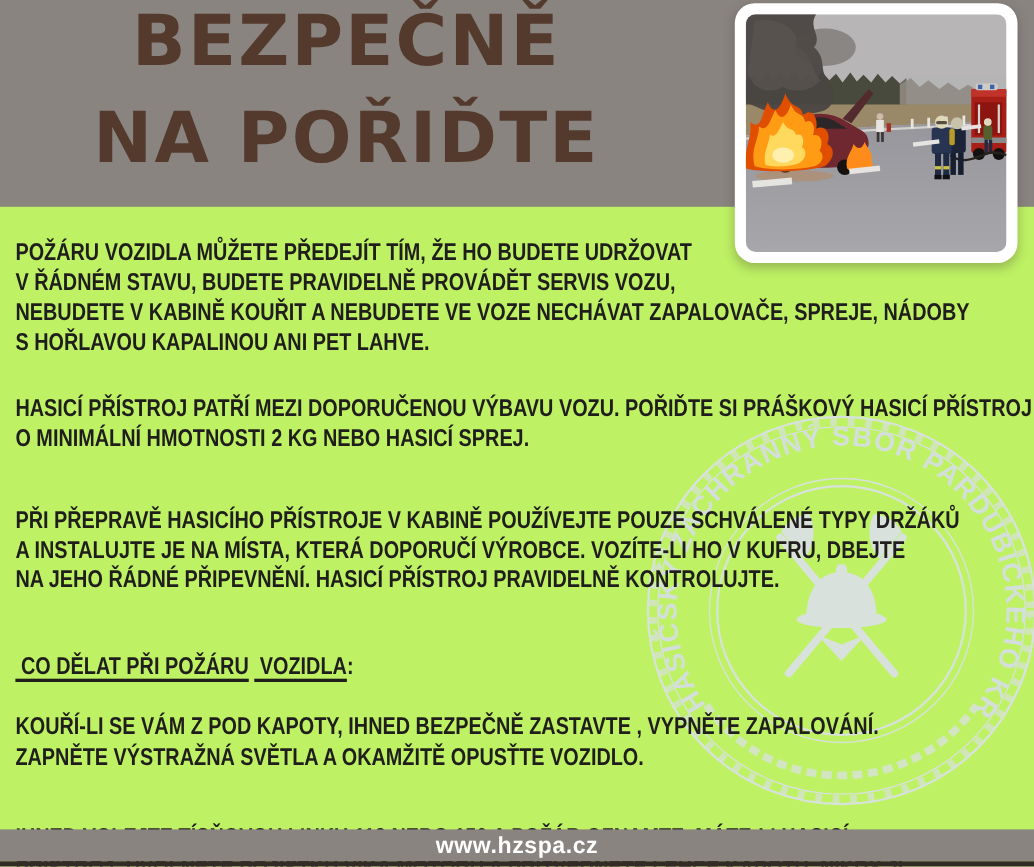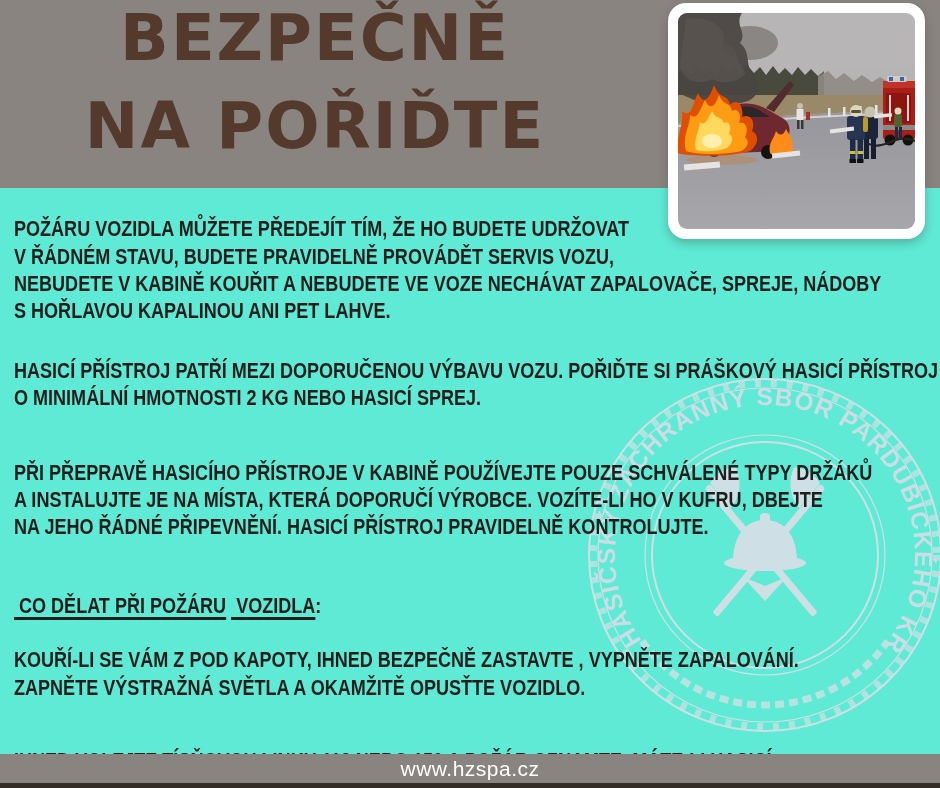--- a/index.html
+++ b/index.html
@@ -1,18 +1,18 @@
 <!DOCTYPE html>
 <html><head>
 <meta charset="utf-8">
 <style>
   html,body{margin:0;padding:0;background:#d8d6d3;}
   #page{
     position:relative;width:940px;height:788px;overflow:hidden;
-    background:#5eead4;font-family:"Liberation Sans",sans-serif;
+    background:#bef264;font-family:"Liberation Sans",sans-serif;
   }
   
   .band-top{position:absolute;left:0;top:0;width:940px;height:188px;background:#8a8480;}
   
   .title{
     position:absolute;left:18px;top:-6px;width:594px;text-align:center;
     font-family:"DejaVu Sans",sans-serif;font-weight:bold;font-size:64px;
     line-height:88px;letter-spacing:2px;color:#543a2c;white-space:nowrap;
   }
   
@@ -33,21 +33,21 @@
   .txt p{margin:0;}
   .mt5{margin-top:5px!important;}
   .mt19{margin-top:19px!important;}
   .mt20{margin-top:20px!important;}
   .mt24{margin-top:24px!important;}
   .heading span{white-space:pre;}
   .u{text-decoration:underline;text-decoration-thickness:2.5px;text-underline-offset:4px;}
   
   .footer-band{
     position:absolute;left:0;top:754px;width:940px;height:29px;background:#8a8480;
-    color:#ffffff;text-align:center;font-size:21px;line-height:29px;letter-spacing:.5px;font-weight:400;
+    color:#ffffff;text-align:center;font-size:21px;line-height:29px;letter-spacing:.5px;font-weight:700;
   }
   .bottom-strip{position:absolute;left:0;top:783px;width:940px;height:5px;background:#332b26;}
 </style>
 </head>
 <body>
 
 <div id="page">
 
   <div class="band-top"></div>
 

